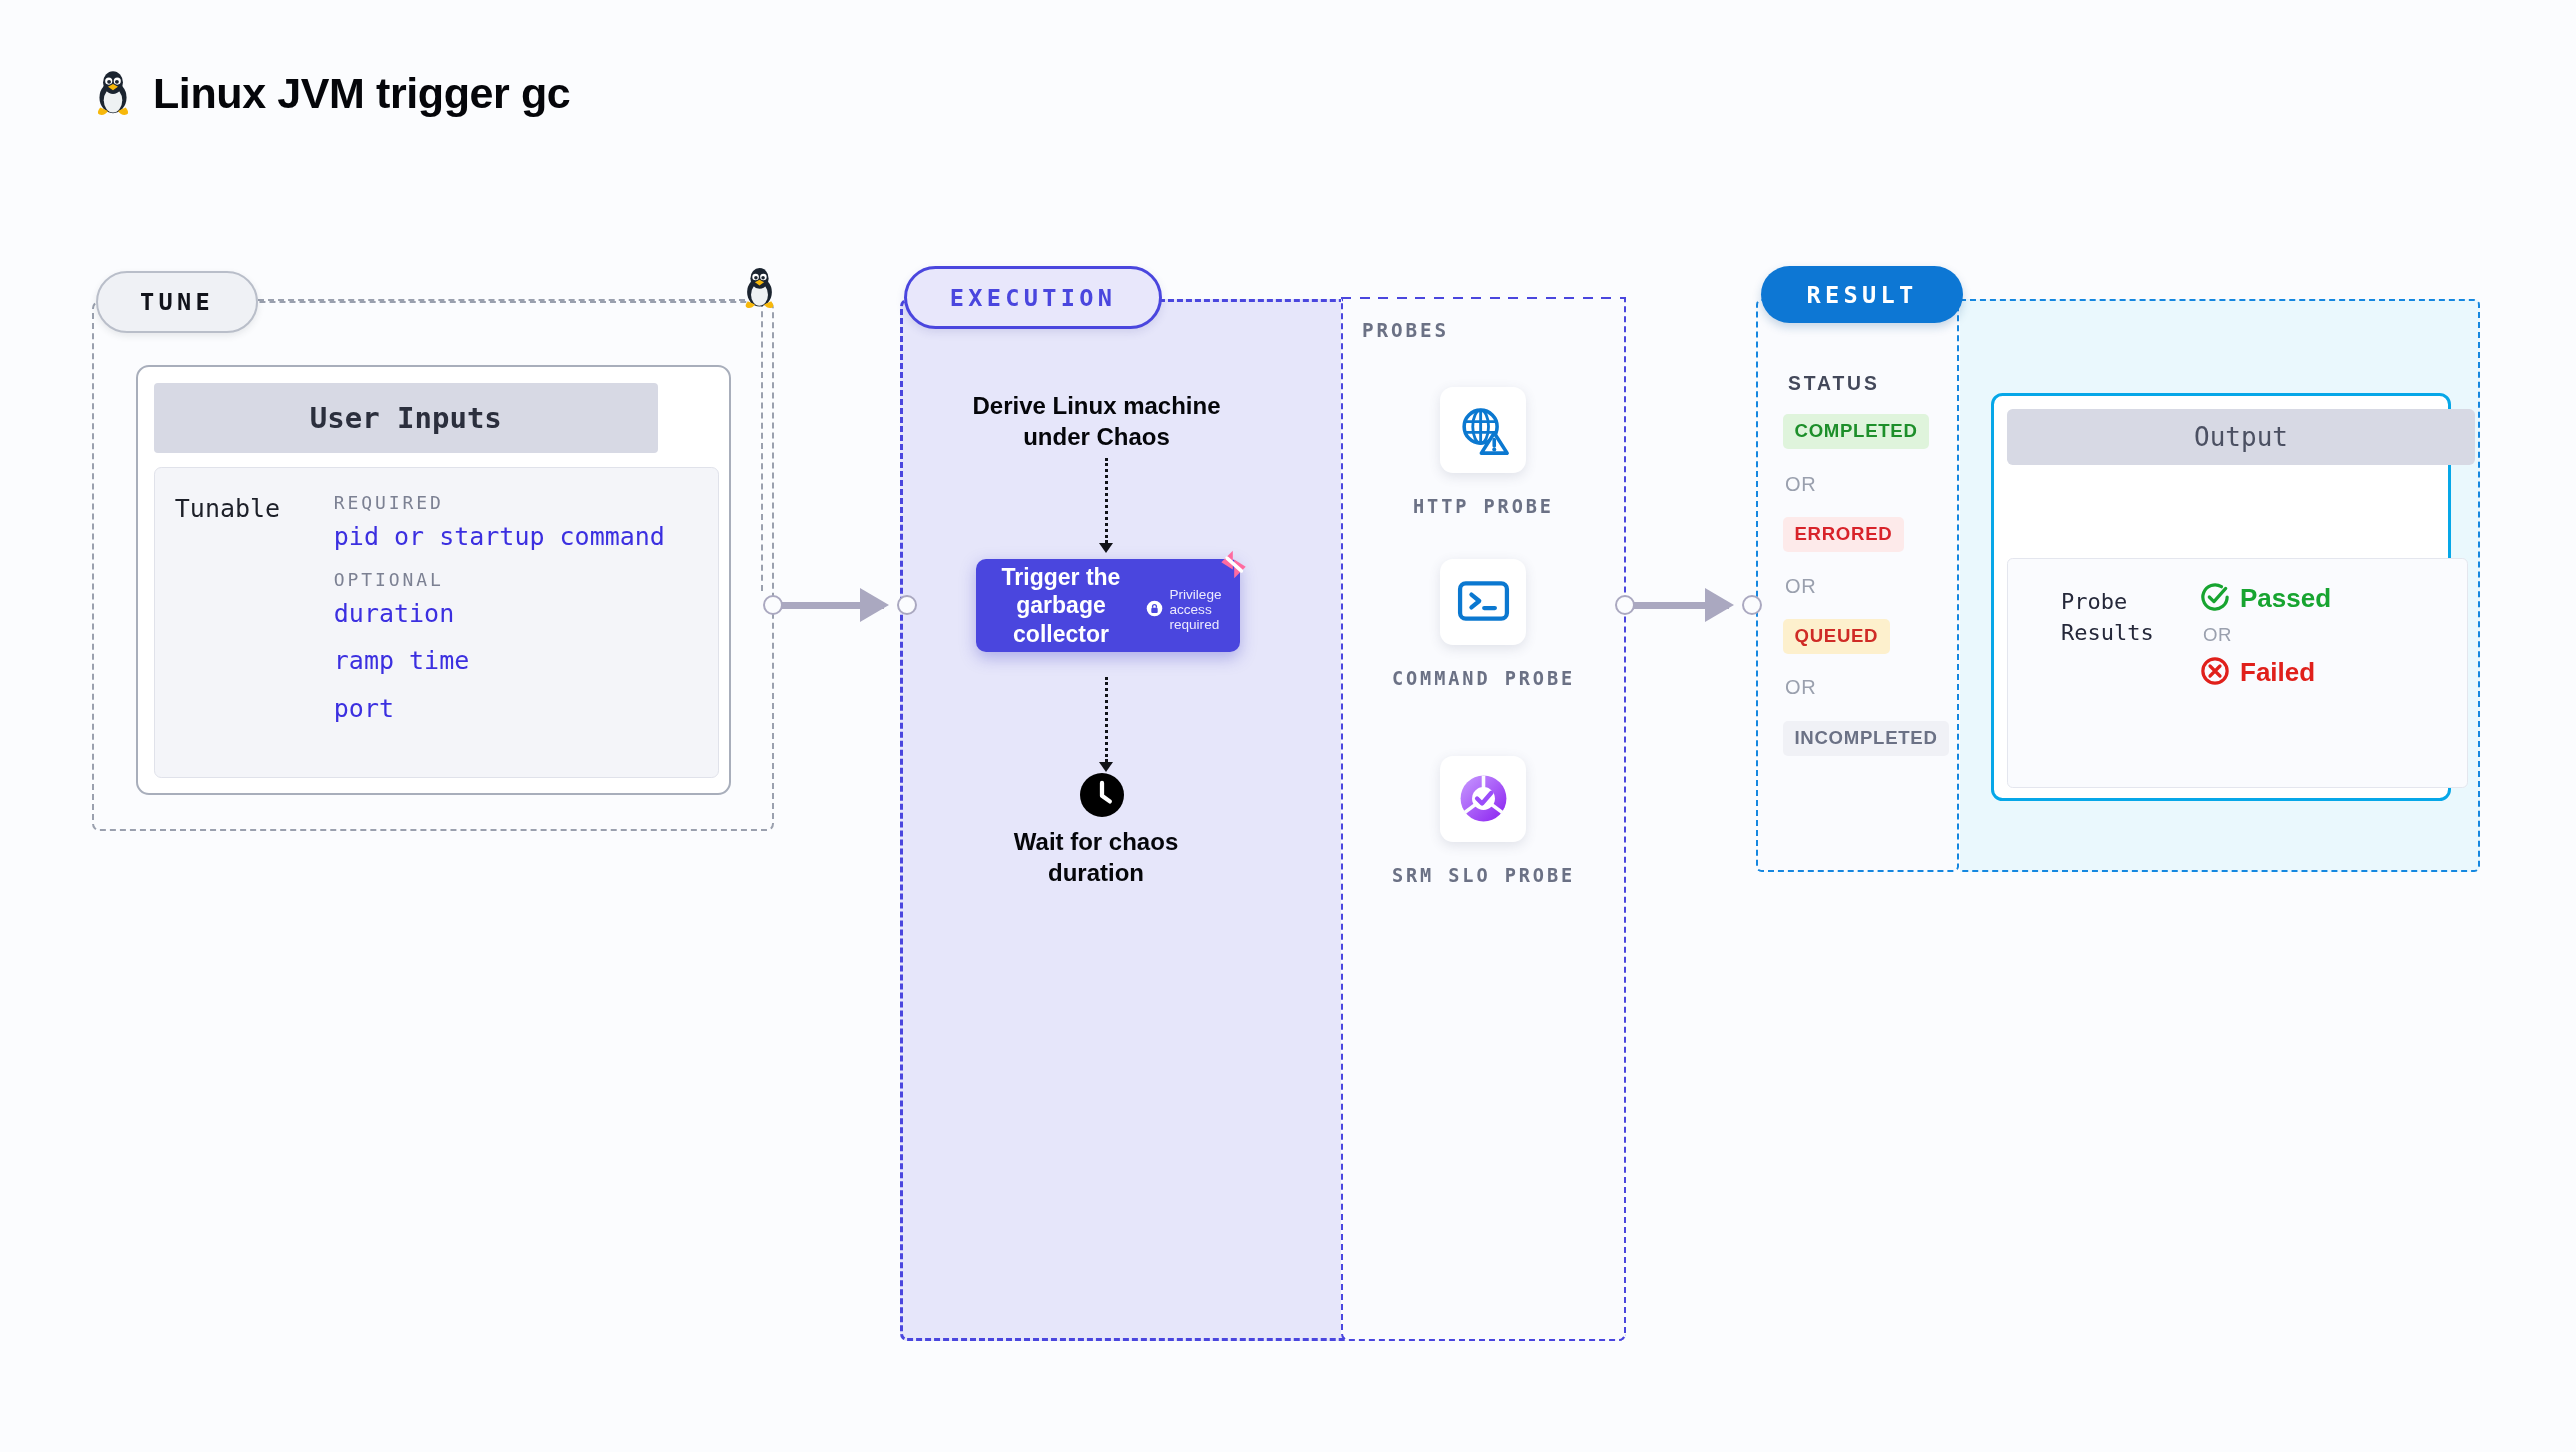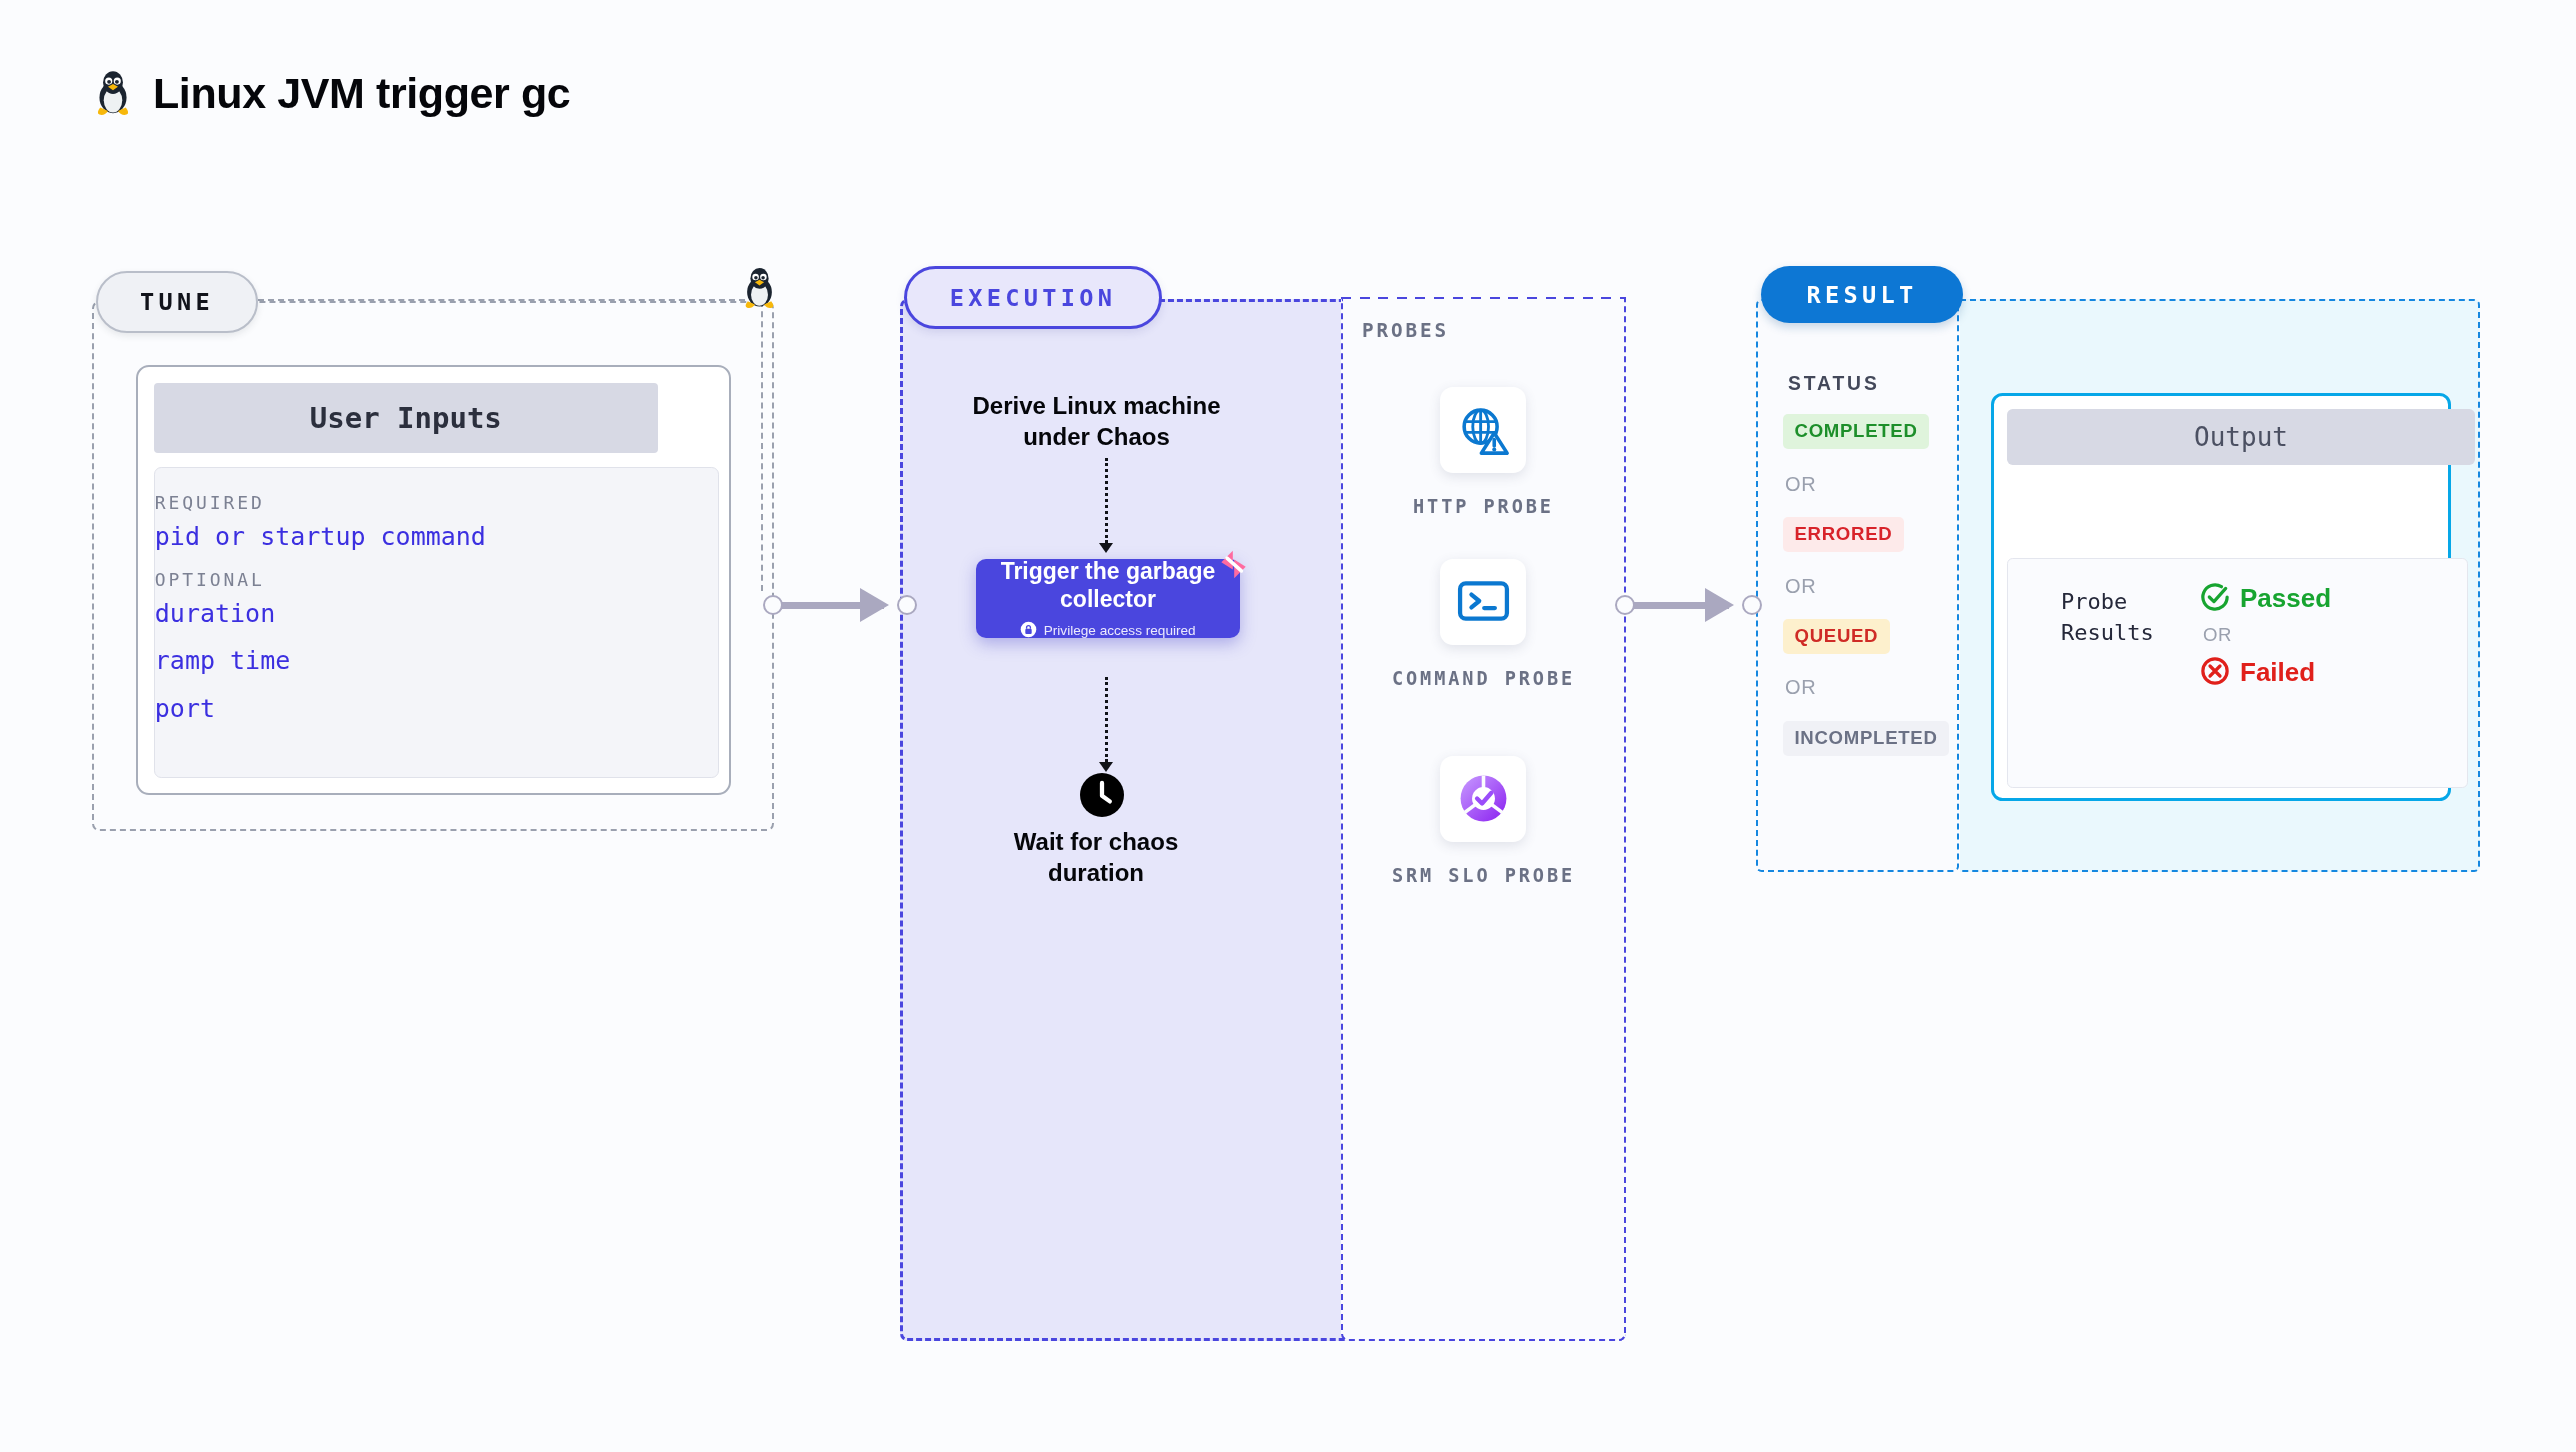--- a/index.html
+++ b/index.html
@@ -109,24 +109,24 @@
     width:0;height:100%;
     border-left:3.6px dotted #111318;
   }
   .dotted-arrow .head{
     position:absolute;left:-6.4px;bottom:-10px;
     width:0;height:0;border-left:7.9px solid transparent;border-right:7.9px solid transparent;
     border-top:10.7px solid #111318;
   }
 
   #trigger-card{
-    position:absolute;left:976px;top:559px;width:264px;height:79px;z-index:5;
+    position:absolute;left:976px;top:559px;width:264px;height:93px;z-index:5;
     background:#4a46de;border-radius:10px;
     box-shadow:0 5.7px 15.8px rgba(70,65,200,.35);
-    display:flex;flex-direction:column;align-items:center;justify-content:center;
+    display:flex;flex-direction:row;align-items:center;justify-content:center;
   }
   #trigger-title{
     color:#ffffff;font-size:23px;font-weight:700;text-align:center;line-height:1.22;
   }
   #privilege-row{display:flex;align-items:center;gap:6.4px;margin-top:7.9px;}
   #privilege-text{color:#eceafd;font-size:13.6px;}
   #ribbon{
     position:absolute;right:-10px;top:-11.5px;width:33px;height:33px;z-index:6;
   }
 
@@ -268,20 +268,21 @@
       <circle cx="33.5" cy="18" r="2.7" fill="#1b2430"></circle>
     <path d="M21 25 L28 21 L35 25 L28 30 Z" fill="#f7b80b"></path>
     <path d="M10 54 q-6 8 -1 10 q7 2 12 -5 Z" fill="#f7b80b"></path>
     <path d="M46 54 q6 8 1 10 q-7 2 -12 -5 Z" fill="#f7b80b"></path>
   </svg>
 </div>
 
 <div class="panel" id="tune-card">
   <div id="user-inputs-head">User Inputs</div>
   <div id="tunable-box">
+    <div id="tunable-label">Tunable</div>
     <div id="tunable-values">
       <div class="kind">REQUIRED</div>
       <div class="tunable-item">pid or startup command</div>
       <div class="kind second">OPTIONAL</div>
       <div class="tunable-item">duration</div>
       <div class="tunable-item">ramp time</div>
       <div class="tunable-item">port</div>
     </div>
   </div>
 </div>

